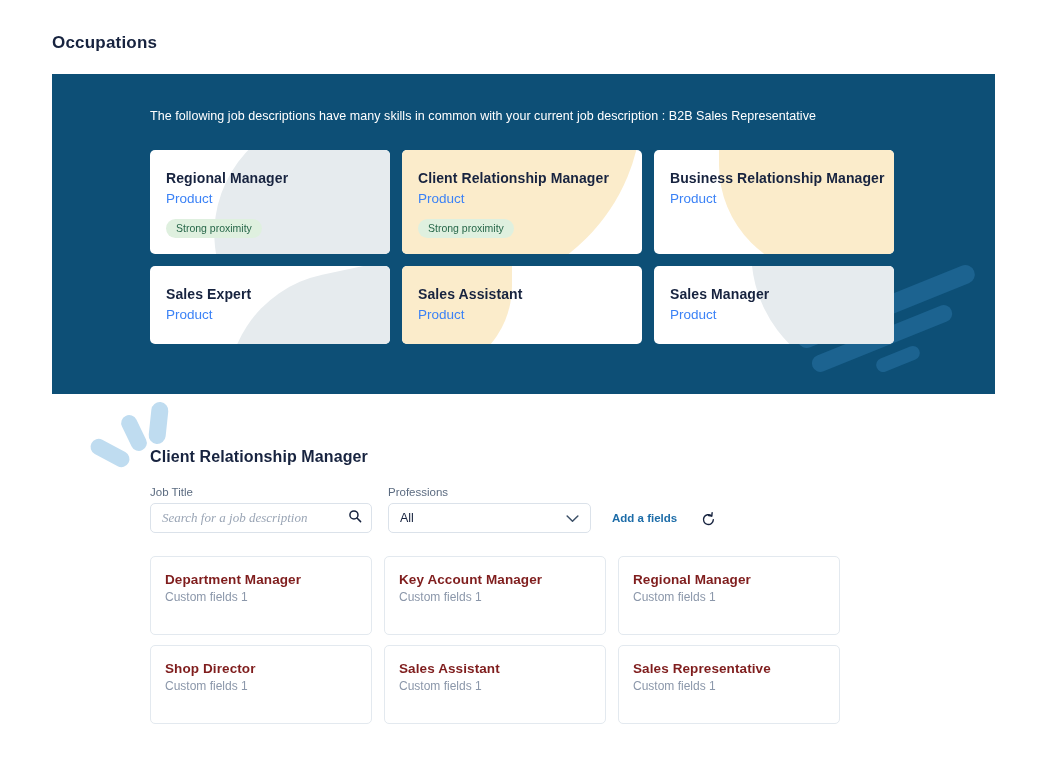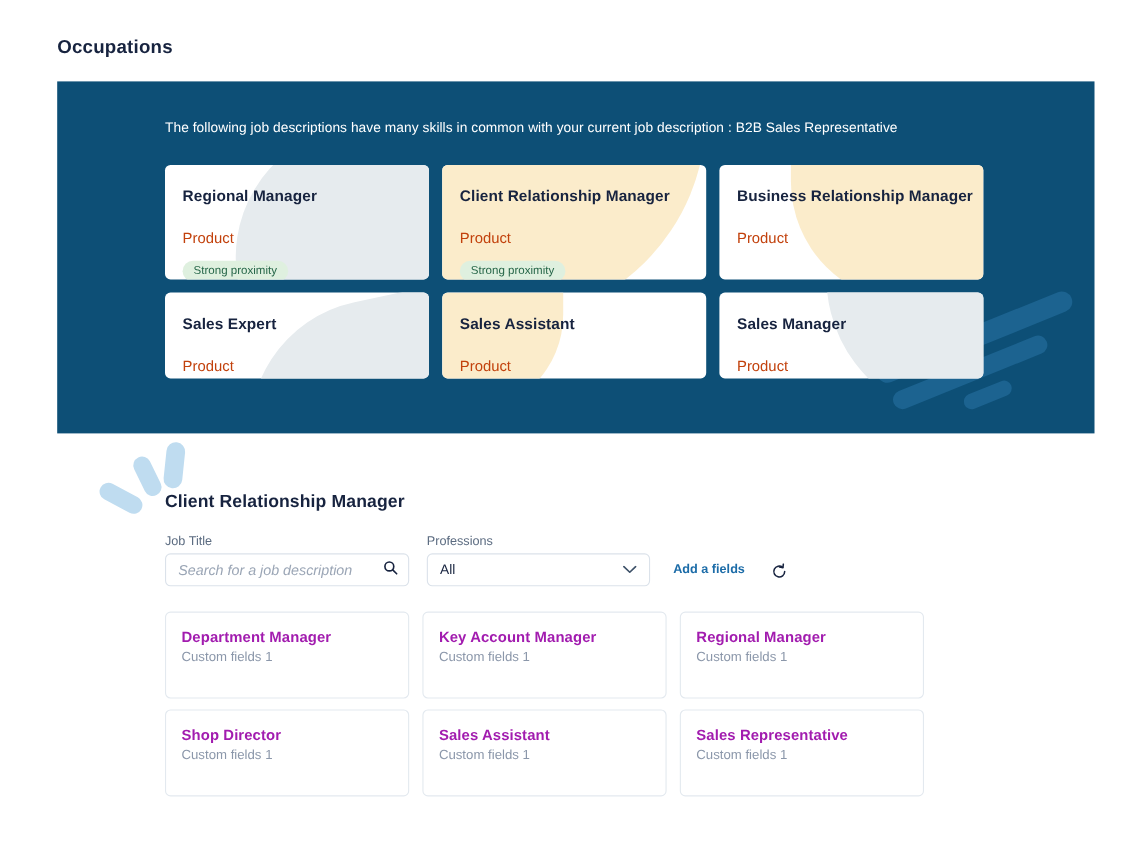--- a/index.html
+++ b/index.html
@@ -137,23 +137,23 @@
   .occ-name {
     position: relative;
     font-size: 14px;
     font-weight: bold;
     color: #17233f;
     letter-spacing: 0.1px;
     white-space: nowrap;
   }
   .occ-sub {
     position: relative;
-    margin-top: 23px;
+    margin-top: 5px;
     font-size: 13.5px;
-    color: #c2410c;
+    color: #3b82f6;
   }
   .badge {
     position: relative;
     display: inline-block;
     margin-top: 13px;
     padding: 3px 10px 4px 10px;
     font-size: 10.5px;
     color: #276749;
     background: #dff0df;
     border-radius: 999px;
@@ -210,21 +210,21 @@
     border-radius: 5px;
     background: #fff;
     display: flex;
     align-items: center;
     padding: 0 9px 0 11px;
   }
   .search-box input {
     flex: 1;
     border: none;
     outline: none;
-    font-family: Liberation Sans, sans-serif;
+    font-family: Liberation Serif, serif;
     font-size: 13px;
     font-style: italic;
     color: #17233f;
     background: transparent;
   }
   .search-box input::placeholder { color: #9aa5b5; font-style: italic; }
 
   .select-wrap { margin-left: 16px; }
   .select-box {
     width: 203px;
@@ -267,21 +267,21 @@
   .res-card {
     height: 79px;
     border: 1px solid #e3e9ef;
     border-radius: 5px;
     background: #fff;
     padding: 15px 14px 0 14px;
   }
   .res-name {
     font-size: 13.5px;
     font-weight: bold;
-    color: #a21caf;
+    color: #7f1d1d;
     letter-spacing: 0.1px;
     white-space: nowrap;
   }
   .res-sub {
     margin-top: 3px;
     font-size: 12px;
     color: #8b97aa;
   }
 </style>
 </head>

